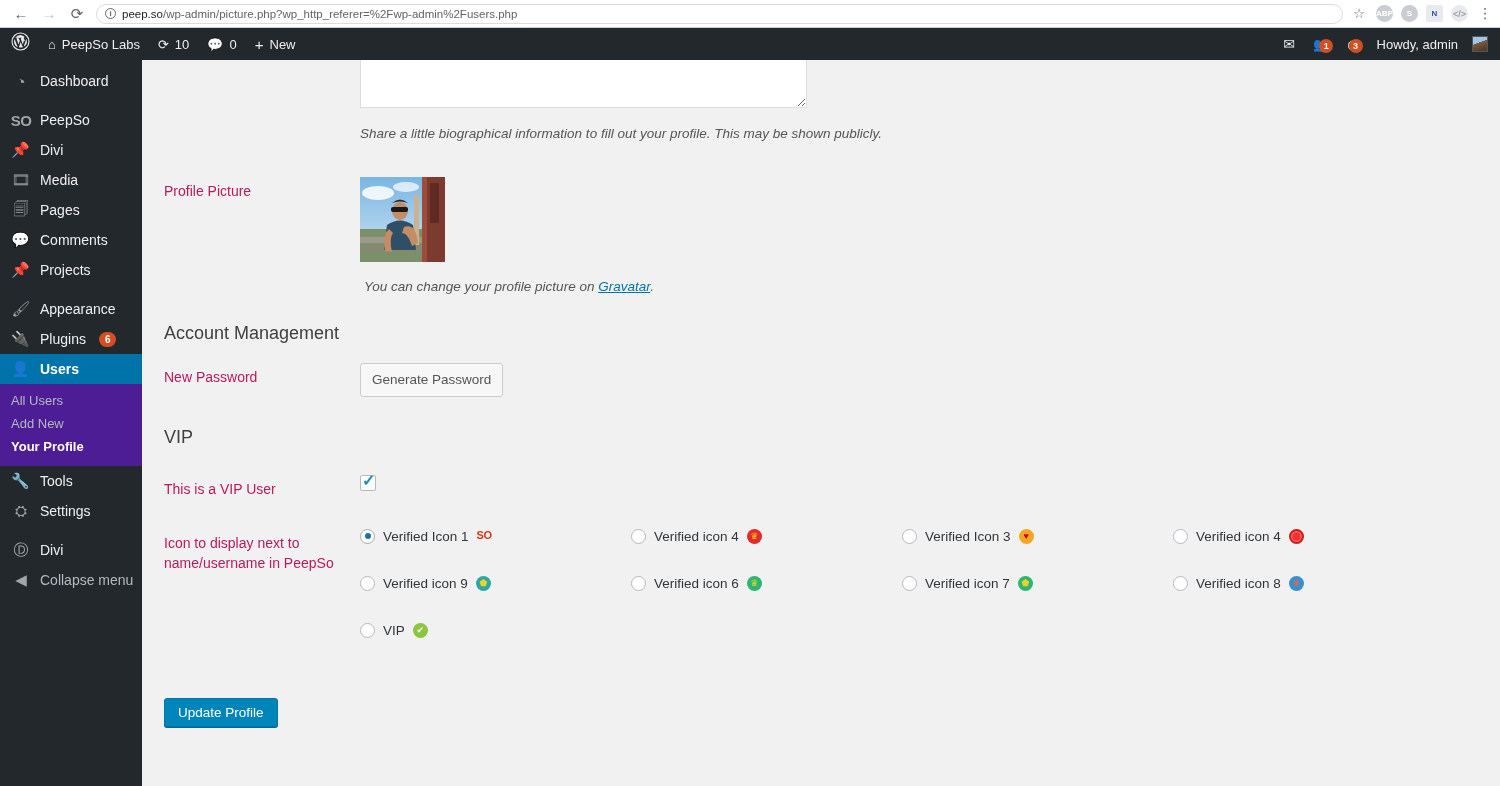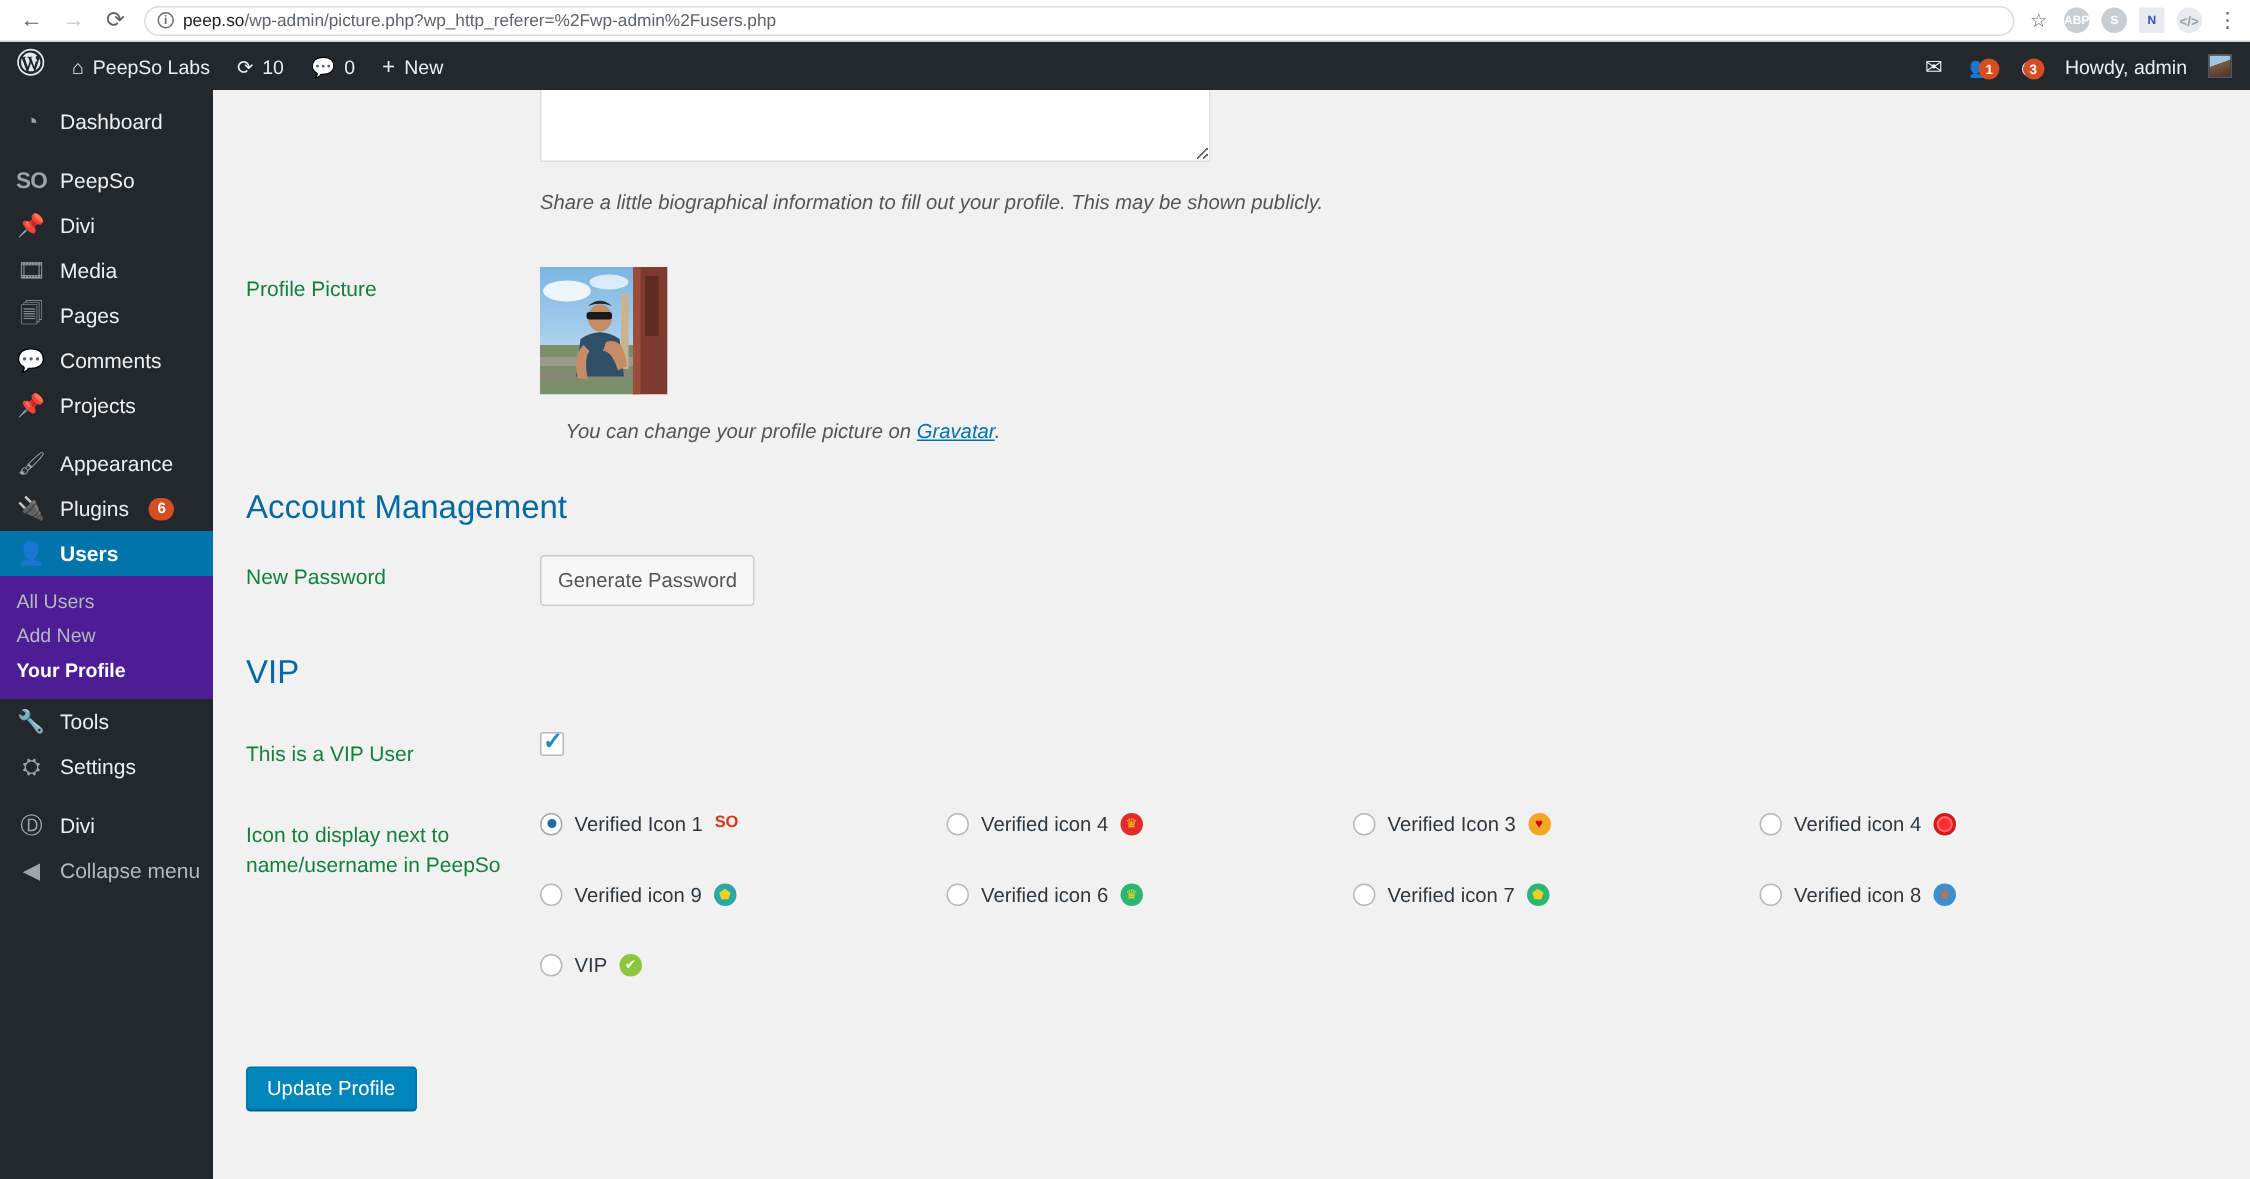--- a/index.html
+++ b/index.html
@@ -100,21 +100,21 @@
   }
   .so-ic { color: #d0391b; font-weight: bold; font-size: 12px; letter-spacing: -0.5px; }
 
   
   .content {
     flex: 1; background: #f1f1f1; position: relative; padding: 0 20px 0 22px;
     overflow: hidden;
   }
   .form-row { display: flex; align-items: flex-start; }
   .form-label {
-    width: 196px; flex: 0 0 196px; font-size: 14px; color: #15803d;
+    width: 196px; flex: 0 0 196px; font-size: 14px; color: #be185d;
     padding-top: 4px; line-height: 1.45;
   }
   .form-field { flex: 1; }
   .bio-area {
     width: 447px; height: 48px; background: #fff; border: 1px solid #ddd;
     border-top: 0; position: relative; margin-left: 196px;
   }
   .bio-area::after {
     content: ""; position: absolute; right: 2px; bottom: 2px; width: 9px;
     height: 9px;
@@ -127,21 +127,21 @@
   }
   .avatar-big {
     width: 85px; height: 85px; display: block;
   }
   .gravatar-note {
     font-size: 13.5px; color: #555; font-style: italic; margin-left: 196px;
     padding-top: 17px;
   }
   .gravatar-note a { color: #0073aa; }
   h2.sec {
-    font-size: 22px; font-weight: normal; color: #0369a1; padding: 26px 0 4px 0;
+    font-size: 18px; font-weight: normal; color: #404040; padding: 26px 0 4px 0;
     line-height: 1.5;
   }
   .wp-btn {
     display: inline-block; font-size: 13.5px; padding: 5px 11px;
     border: 1px solid #ccc; background: #f7f7f7; color: #555;
     border-radius: 3px; line-height: 1.6;
   }
   .wp-btn.disabled { color: #a0a5aa; border-color: #ddd; background: #f7f7f7; }
   .note-italic { font-size: 13.5px; color: #444; font-style: italic; padding-top: 8px; }
   .checkbox-on {
@@ -344,21 +344,21 @@
           <rect x="62" y="0" width="5" height="85" fill="#9c4c3a"></rect>
           <rect x="70" y="6" width="9" height="40" fill="#5e2a21"></rect>
           <rect x="54" y="18" width="5" height="50" fill="#c9b48f"></rect>
           <ellipse cx="40" cy="34" rx="8" ry="9" fill="#c58c68"></ellipse>
           <rect x="31" y="30" width="17" height="5" rx="2" fill="#1a1a1a"></rect>
           <path d="M32 26 q8 -7 16 0 q-8 -3 -16 0z" fill="#2b2b2b"></path>
           <path d="M27 48 q13 -9 26 0 l3 25 h-32 z" fill="#2f4f66"></path>
           <path d="M44 50 q12 -4 14 16 l-6 3 q-4 -13 -10 -13z" fill="#c58c68"></path>
           <path d="M29 52 q-7 6 -4 22 l7 1 q-3 -14 1 -19z" fill="#c58c68"></path>
         </svg>
-        <div class="gravatar-note" style="margin-left:17px">
+        <div class="gravatar-note" style="margin-left:4px">
           <span>You can change your profile picture on </span><a href="#">Gravatar</a><span>.</span>
         </div>
       </div>
     </div>
 
     
     <h2 class="sec">Account Management</h2>
 
     <div class="form-row" style="padding-top:12px">
       <div class="form-label">New Password</div>

